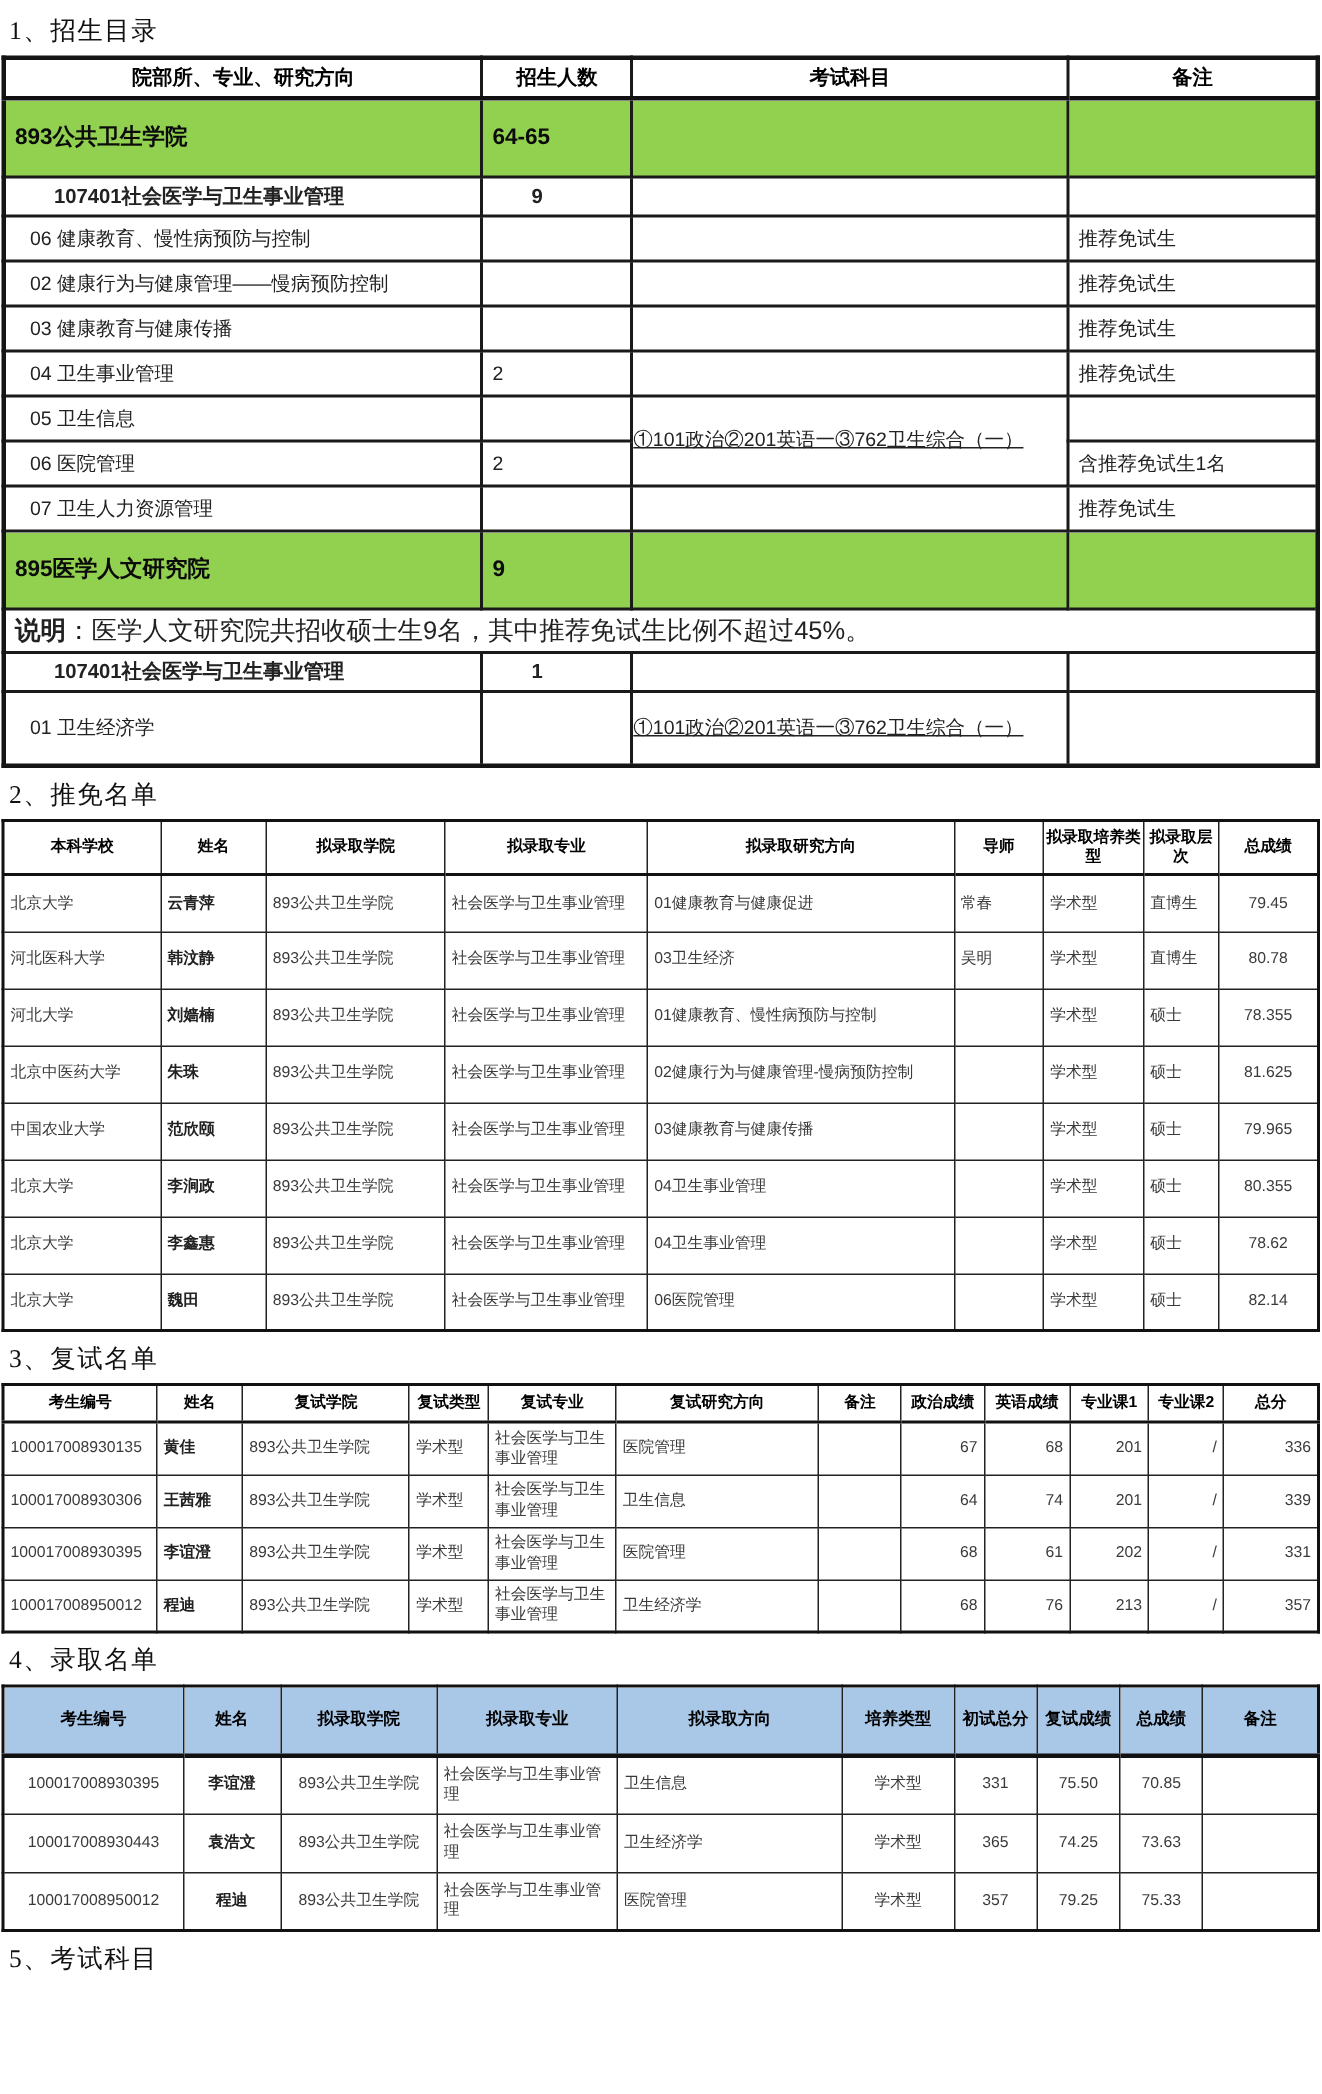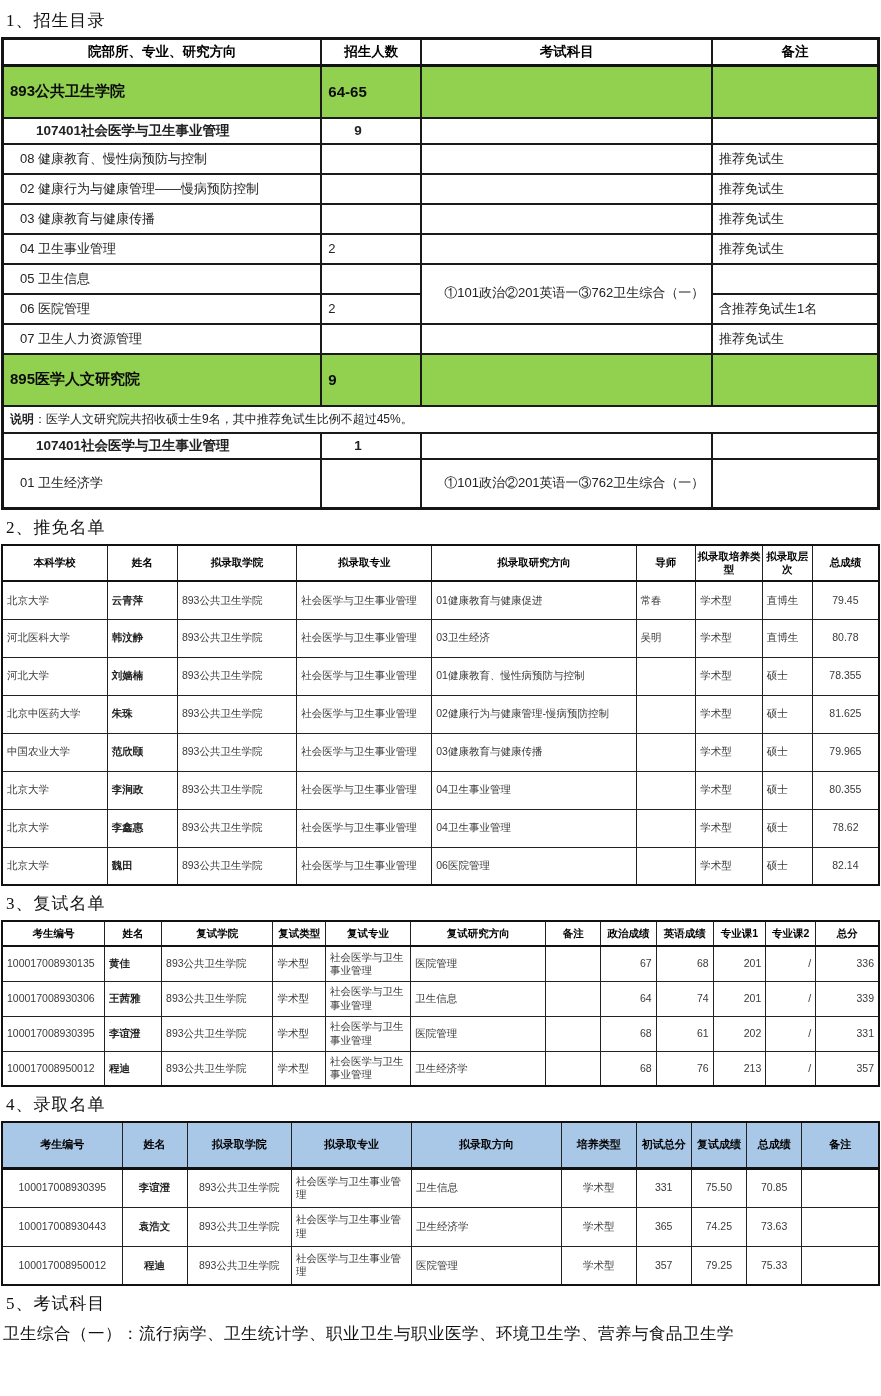--- a/index.html
+++ b/index.html
@@ -10,22 +10,22 @@
 
   
   .t1 { border:3px solid #151515; }
   .t1 th, .t1 td { border:2px solid #1a1a1a; padding:2px 6px; vertical-align:middle; font-size:13px; color:#222; overflow:hidden; }
   .t1 thead th { font-size:13.5px; font-weight:bold; text-align:center; height:27px; color:#000; border-bottom:3px solid #111;font-family:Liberation Serif, serif; }
   .t1 .green-row td { background:#92d050; font-weight:bold; font-size:15px; height:52px; color:#0b0b0b; }
   .t1 .major-row td { font-weight:bold; font-size:13.5px; height:26px;padding-left:32px; }
   .t1 .dir-row td { height:30px; }
   .t1 td.c { }
   .t1 td.indent { padding-left:16px; }
-  .t1 .note-row td { height:27px; font-size:12px; }
-  .t1 td.exam-cell { line-height:1.7; padding-left:22px; font-size:13px; }
+  .t1 .note-row td { height:27px; font-size:17px; }
+  .t1 td.exam-cell { line-height:1.7; padding-left:0; font-size:13px;text-decoration:underline; }
   .t1 .tall td { height:50px; }
 
   
   .dt { border:2px solid #111; }
   .dt th, .dt td { border:1px solid #222; overflow:hidden; vertical-align:middle; }
   .dt th { font-size:10.5px; font-weight:bold; color:#000; text-align:center; padding:2px 1px; border-bottom:2px solid #111; line-height:1.25; }
   .dt td { font-size:10.5px; color:#3a3a3a; padding:2px 4px; line-height:1.25; }
 
   .t2 th { height:36px; }
   .t2 td { height:38px; text-align:left; }
@@ -74,21 +74,21 @@
         <td></td>
         <td></td>
       </tr>
       <tr class="major-row">
         <td>107401社会医学与卫生事业管理</td>
         <td class="c">9</td>
         <td></td>
         <td></td>
       </tr>
       <tr class="dir-row">
-        <td class="indent">08 健康教育、慢性病预防与控制</td>
+        <td class="indent">06 健康教育、慢性病预防与控制</td>
         <td class="c"></td>
         <td></td>
         <td>推荐免试生</td>
       </tr>
       <tr class="dir-row">
         <td class="indent">02 健康行为与健康管理——慢病预防控制</td>
         <td class="c"></td>
         <td></td>
         <td>推荐免试生</td>
       </tr>
@@ -417,15 +417,14 @@
           <td>学术型</td>
           <td>357</td>
           <td>79.25</td>
           <td>75.33</td>
           <td></td>
         </tr>
       </tbody>
     </table>
 
   <h2 class="sec-heading">5、考试科目</h2>
-  <p class="exam-subjects">卫生综合（一）：流行病学、卫生统计学、职业卫生与职业医学、环境卫生学、营养与食品卫生学</p>
 
 </div>
 
 </body></html>

